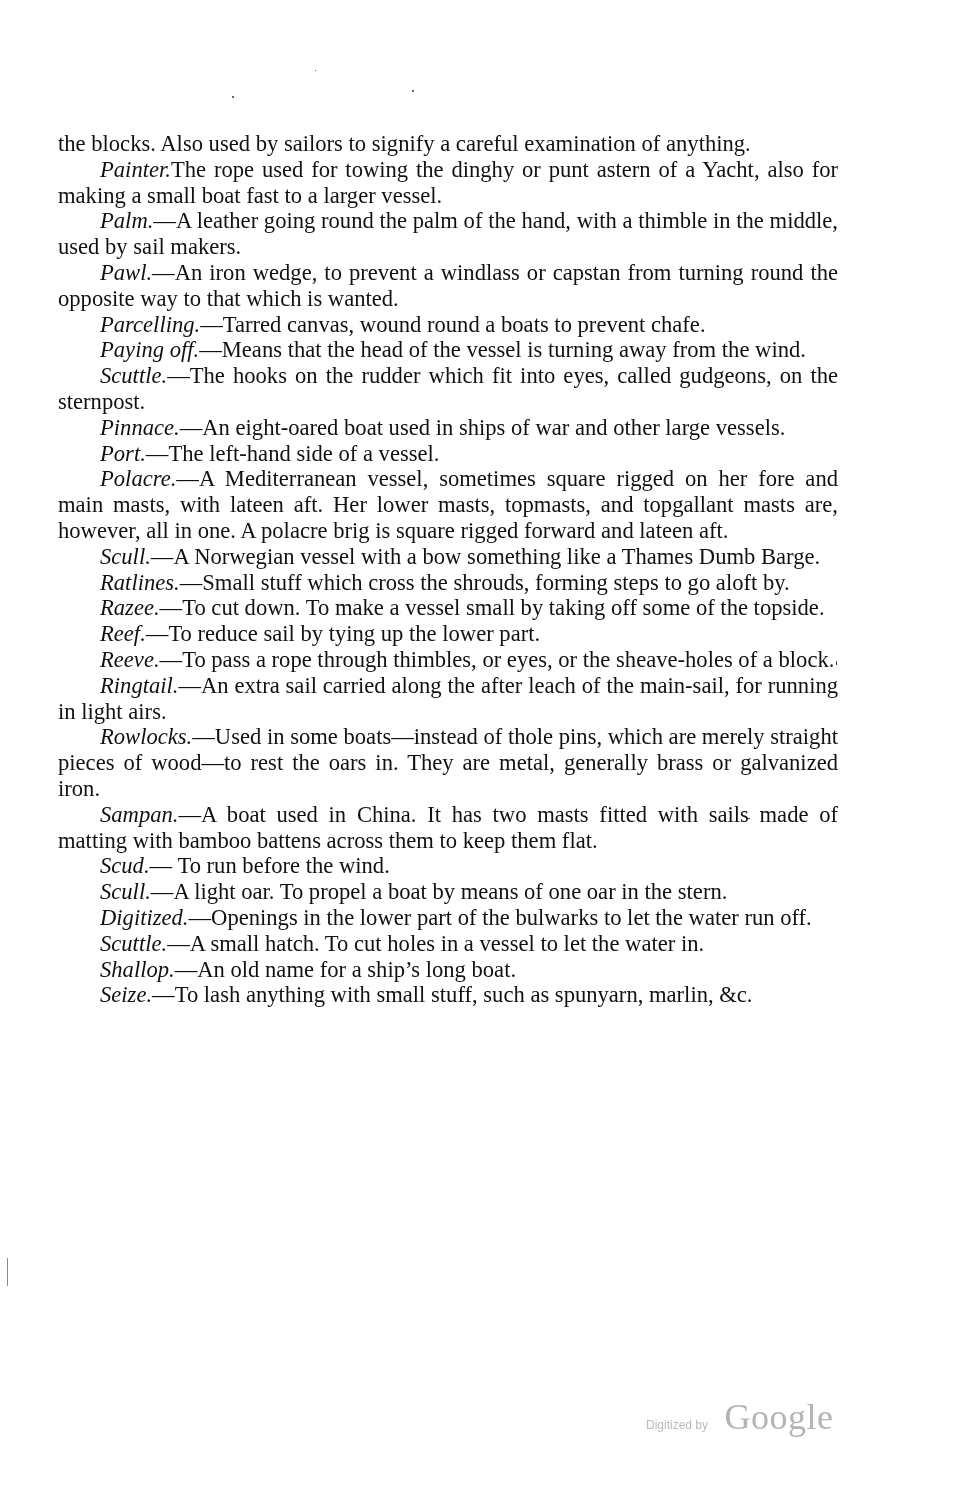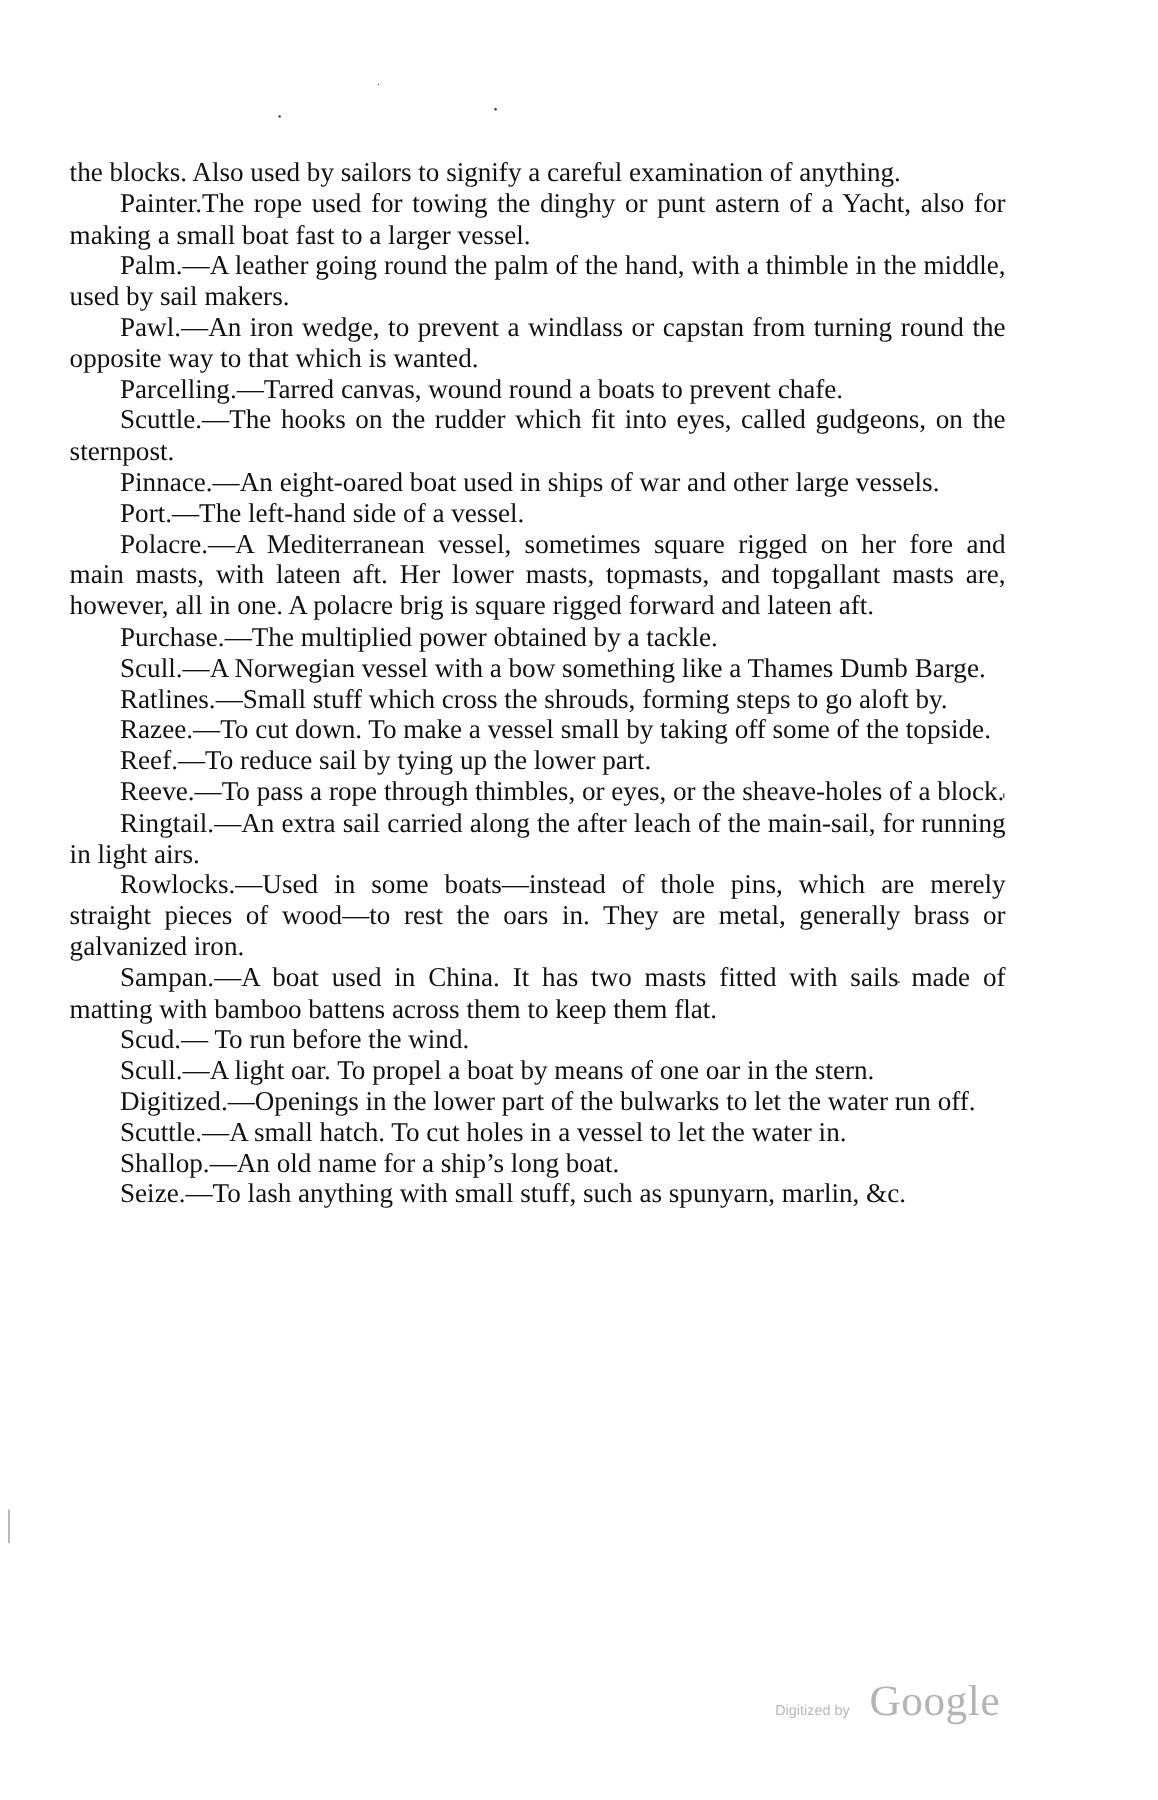--- a/index.html
+++ b/index.html
@@ -7,21 +7,21 @@
   .page { position: absolute; left: 0; top: 0; width: 897px; height: 1500px; background: #ffffff; }
   .speck { position: absolute; width: 2px; height: 2px; background: #333; border-radius: 1px; }
   .textblock {
     position: absolute; left: 58px; top: 131px; width: 780px;
     font-family: "Liberation Serif", "DejaVu Serif", serif;
     font-size: 22.6px; line-height: 25.8px; color: #111;
     text-align: justify;
   }
   .para { margin: 0; text-indent: 0; }
   .entry { margin: 0; text-indent: 42px; }
-  .term { }
+  .term { font-style: italic; }
   .margin-mark { position: absolute; left: 7px; top: 1258px; width: 1px; height: 28px; background: #888; }
   .watermark {
     position: absolute; left: 646px; top: 1396px; color: #b9b9b9;
     font-family: "Liberation Sans", "DejaVu Sans", sans-serif; white-space: nowrap;
   }
   .wm-small { font-size: 12px; vertical-align: baseline; }
   .wm-big { font-family: "Liberation Serif", "DejaVu Serif", serif; font-size: 36px; color: #b4b4b4; letter-spacing: 0.5px; margin-left: 12px; }
 </style>
 </head>
 <body>
@@ -33,25 +33,25 @@
   <div class="speck" style="left:836px;top:661px;width:1px;height:4px;"></div>
   <div class="speck" style="left:748px;top:818px;width:2px;height:1px;"></div>
 
   <div class="textblock">
     <p class="para">the blocks.  Also used by sailors to signify a careful examination of anything.</p>
 
     <p class="entry"><span class="term">Painter.</span><span>The rope used for towing the dinghy or punt astern of a Yacht, also for making a small boat fast to a larger vessel.</span></p>
     <p class="entry"><span class="term">Palm.</span><span>—A leather going round the palm of the hand, with a thimble in the middle, used by sail makers.</span></p>
     <p class="entry"><span class="term">Pawl.</span><span>—An iron  wedge, to prevent a windlass or capstan from turning round the opposite way to that which is wanted.</span></p>
     <p class="entry"><span class="term">Parcelling.</span><span>—Tarred canvas, wound round a boats to prevent chafe.</span></p>
+    <p class="entry"><span class="term">Paying off.</span><span>—Means that the head of the vessel is turning away from the wind.</span></p>
     <p class="entry"><span class="term">Scuttle.</span><span>—The hooks on the rudder which fit into eyes, called gudgeons, on the sternpost.</span></p>
     <p class="entry"><span class="term">Pinnace.</span><span>—An eight-oared boat used in ships of war and other large vessels.</span></p>
     <p class="entry"><span class="term">Port.</span><span>—The left-hand side of a vessel.</span></p>
     <p class="entry"><span class="term">Polacre.</span><span>—A Mediterranean vessel, sometimes square rigged on her fore and main masts, with lateen aft.  Her lower masts, topmasts, and topgallant masts are, however, all in one.  A polacre brig is square rigged forward and lateen aft.</span></p>
-    <p class="entry"><span class="term">Purchase.</span><span>—The multiplied power obtained by a tackle.</span></p>
     <p class="entry"><span class="term">Scull.</span><span>—A Norwegian vessel with a bow something like a Thames Dumb Barge.</span></p>
     <p class="entry"><span class="term">Ratlines.</span><span>—Small stuff which cross the shrouds, forming steps to go aloft by.</span></p>
     <p class="entry"><span class="term">Razee.</span><span>—To cut down.  To make a vessel small by taking off some of the topside.</span></p>
     <p class="entry"><span class="term">Reef.</span><span>—To reduce sail by tying up the lower part.</span></p>
     <p class="entry"><span class="term">Reeve.</span><span>—To pass a rope through thimbles, or eyes, or the sheave-holes of a block.</span></p>
     <p class="entry"><span class="term">Ringtail.</span><span>—An extra sail carried along the after leach of the main-sail, for running in light airs.</span></p>
     <p class="entry"><span class="term">Rowlocks.</span><span>—Used in some boats—instead of thole pins, which are merely straight pieces of wood—to rest the oars in.  They are metal, generally brass or galvanized iron.</span></p>
     <p class="entry"><span class="term">Sampan.</span><span>—A boat used in China.  It has two masts fitted with sails made of matting with bamboo battens across them to keep them flat.</span></p>
     <p class="entry"><span class="term">Scud.</span><span>— To run before the wind.</span></p>
     <p class="entry"><span class="term">Scull.</span><span>—A light oar.  To propel a boat by means of one oar in the stern.</span></p>

